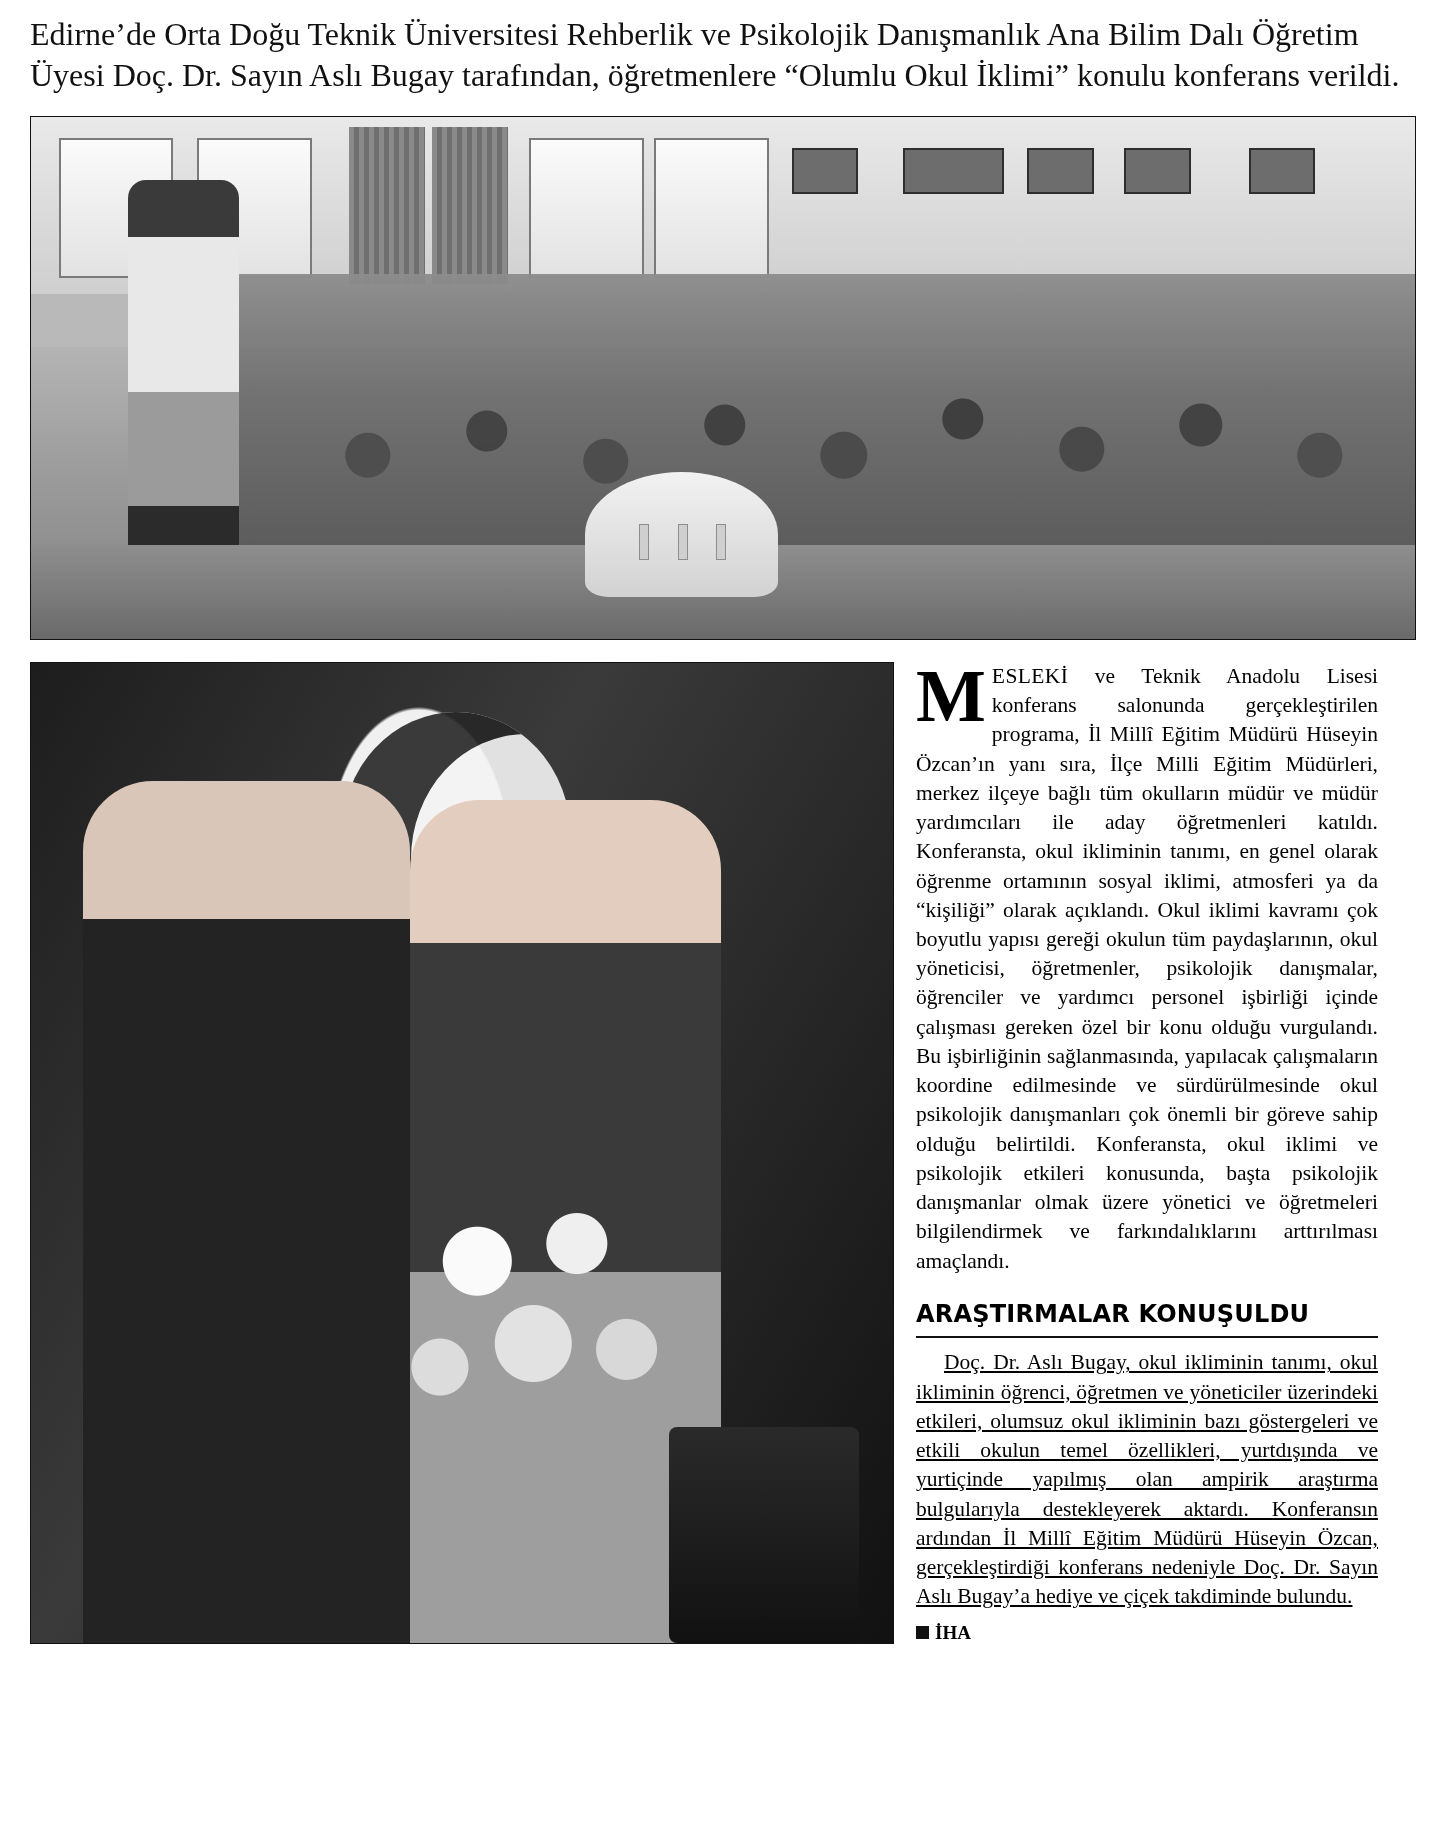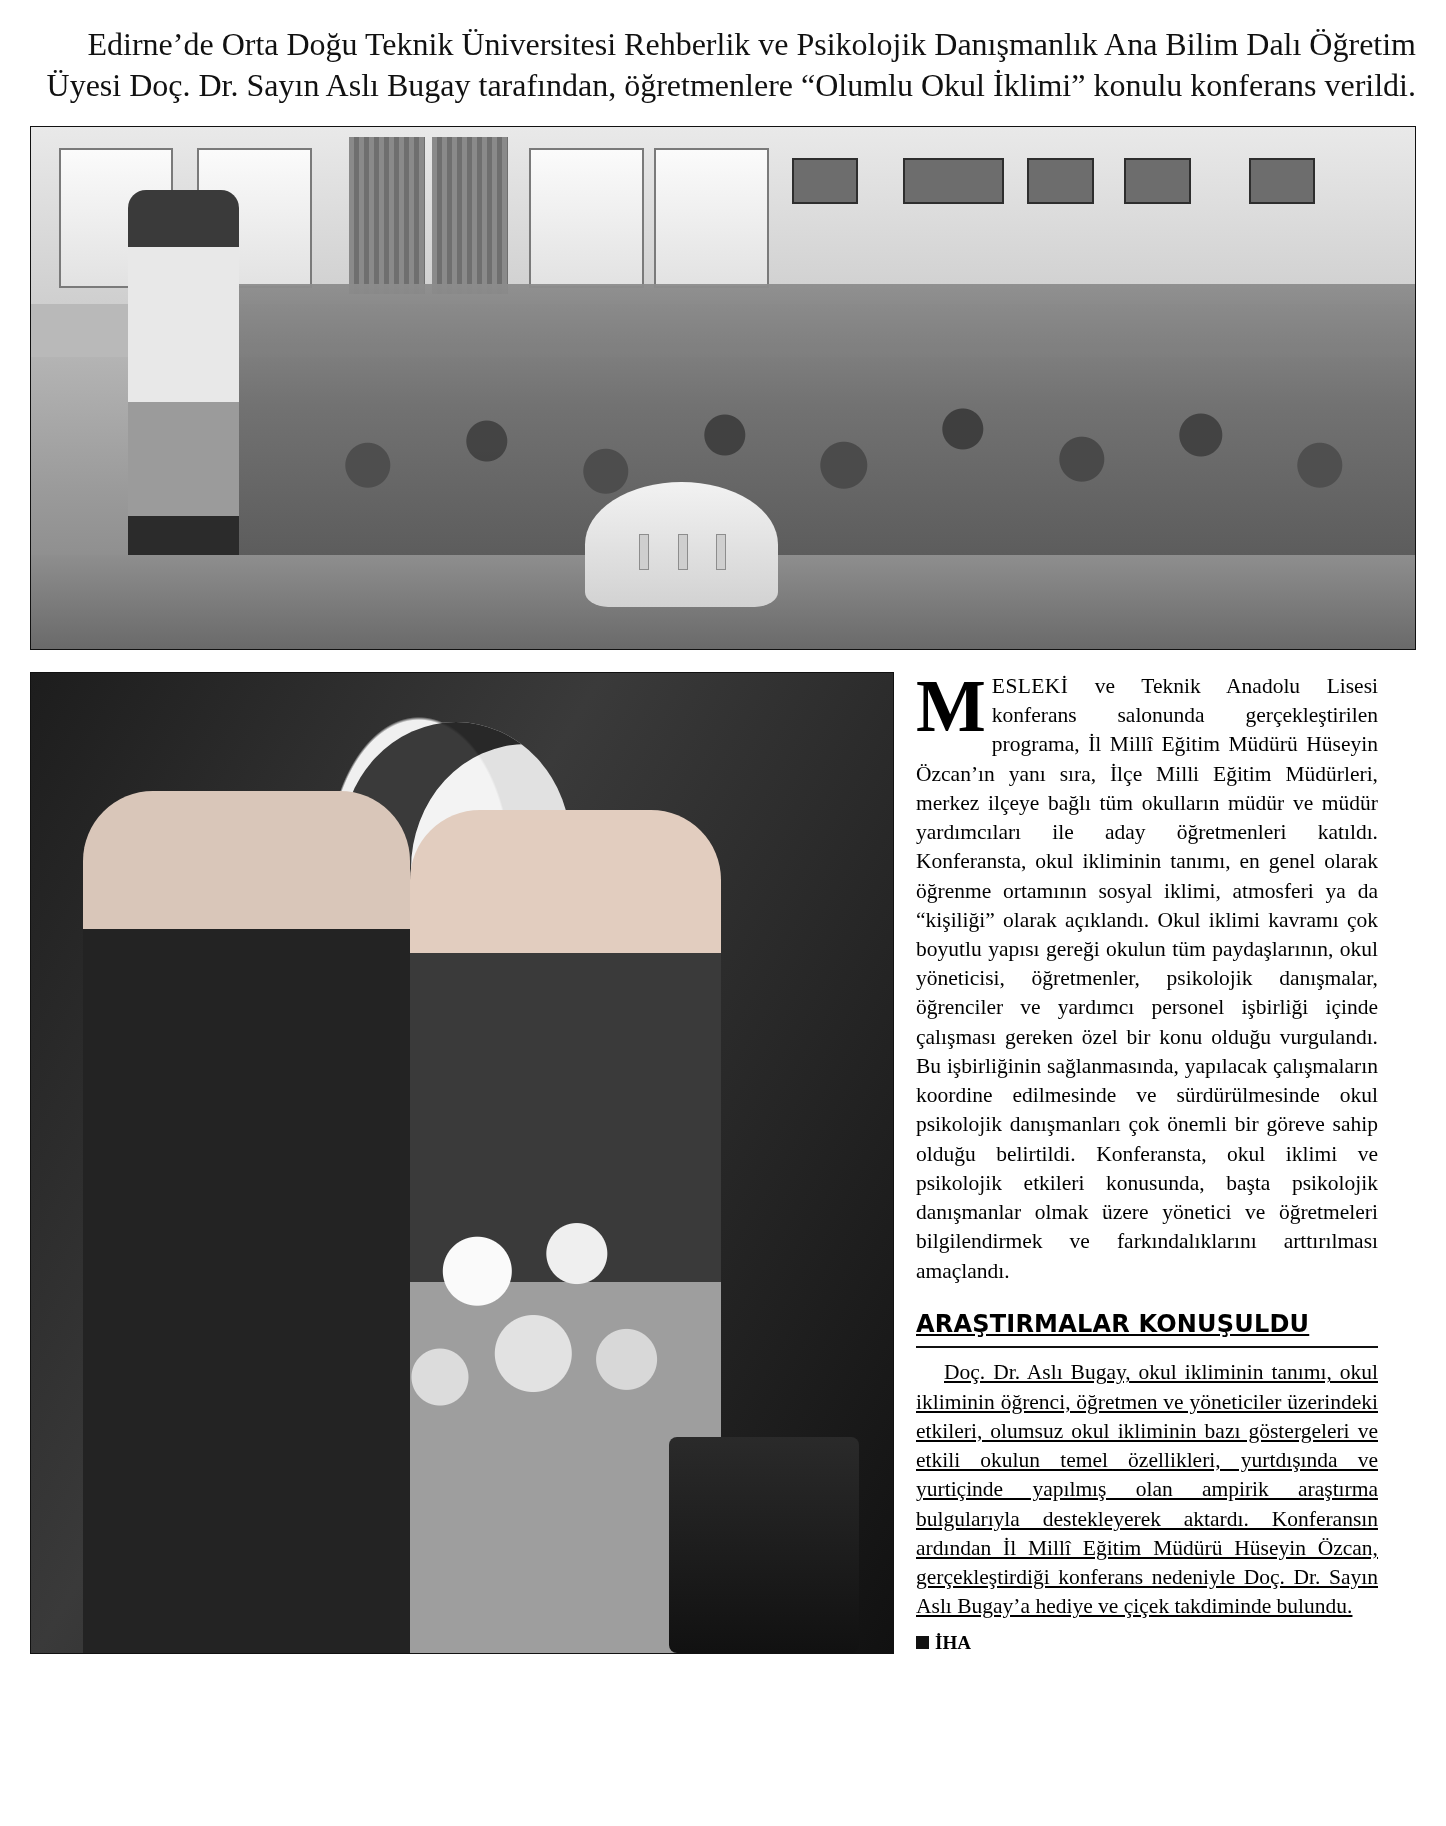--- a/index.html
+++ b/index.html
@@ -32,22 +32,22 @@
     text-align: center;
     line-height: 1.0;
     margin: 18px 18px 0 18px;
     color: #0a0a0a;
     white-space: nowrap;
   }
   .deck {
     font-family: "Liberation Serif", serif;
     font-size: 32px;
     line-height: 1.28;
-    text-align: right;
-    margin: 24px 30px 0 30px;
+    text-align: left;
+    margin: 14px 30px 0 30px;
     color: #111;
   }
 
   
   .photo-top {
     position: relative;
     margin: 20px 30px 0 30px;
     height: 522px;
     border: 1px solid #111;
     background: linear-gradient(180deg,#d8d8d8 0%, #bdbdbd 35%, #9a9a9a 70%, #808080 100%);
@@ -236,21 +236,20 @@
     letter-spacing: .4px;
   }
   .subhead {
     font-family: "DejaVu Sans", sans-serif;
     font-weight: bold;
     font-size: 24px;
     letter-spacing: .2px;
     margin: 22px 0 4px 0;
     padding-bottom: 6px;
     border-bottom: 2px solid #111;
-    text-decoration: underline;
   }
   .para-2 {
     margin-top: 10px !important;
     text-indent: 28px;
     text-decoration: underline;
   }
   .credit {
     margin-top: 8px;
     font-family: Liberation Serif, serif;
     font-weight: bold;

